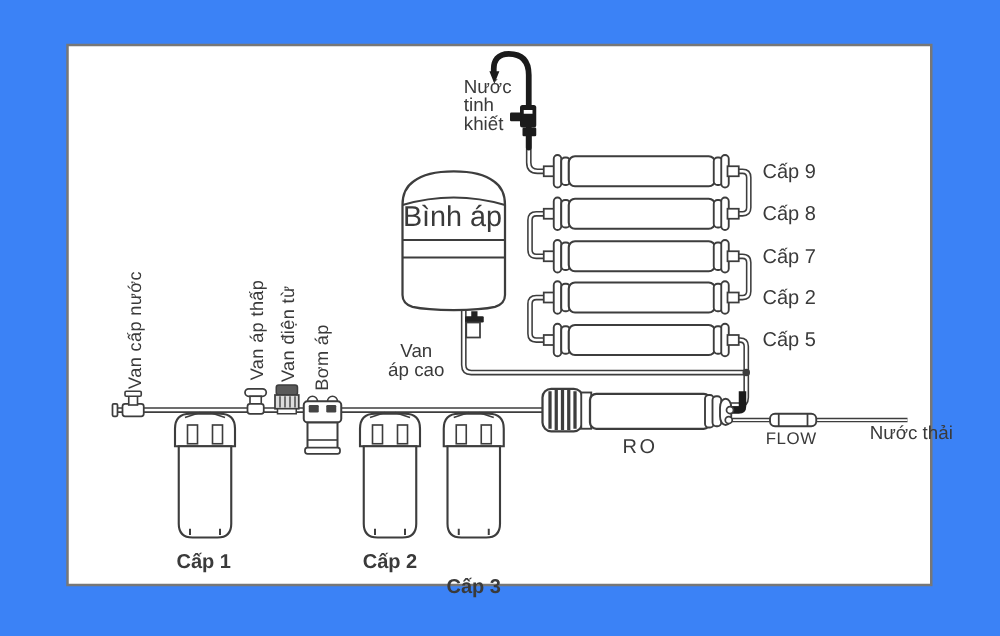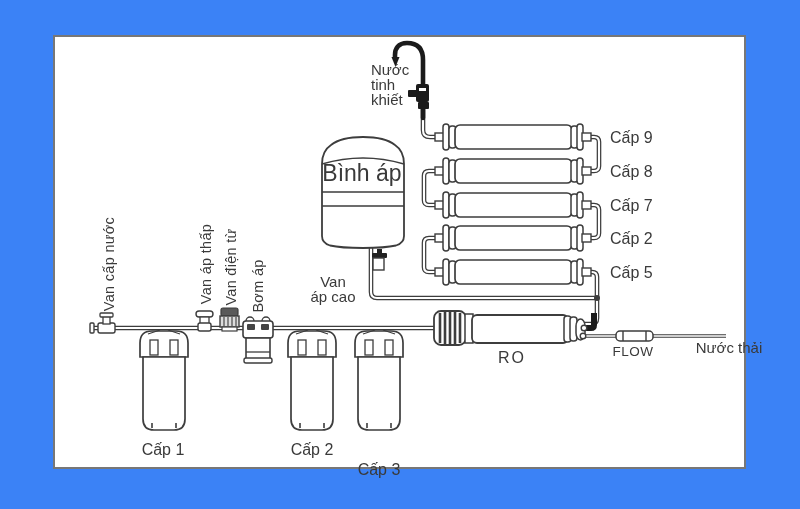--- a/index.html
+++ b/index.html
@@ -4,21 +4,21 @@
 <style>
   html,body{margin:0;padding:0;background:#ffffff;}
   #stage{
     position:relative;width:800px;height:509px;background:#3b82f6;overflow:hidden;
     font-family:"Liberation Sans",sans-serif;color:#3a3a3a;
   }
   #lineart{position:absolute;left:0;top:0;}
   .lbl{position:absolute;white-space:nowrap;color:#3a3a3a;}
   .ctr{transform:translate(-50%,-50%);}
   .rot{transform:translate(-50%,-50%) rotate(-90deg);font-size:14.5px;letter-spacing:.3px;}
-  .stage-lbl{font-size:16px;}
+  .stage-lbl{font-size:16px;font-weight:bold;}
   .bank-lbl{font-size:16px;transform:translateY(-50%);}
   .ml{line-height:15px;font-size:15px;}
   
   .pipe-o{stroke:#3d3d3d;stroke-width:4.6;fill:none;stroke-linecap:butt;}
   .pipe-i{stroke:#ffffff;stroke-width:2.1;fill:none;stroke-linecap:butt;}
   .thin-o{stroke:#3d3d3d;stroke-width:3.6;fill:none;}
   .thin-i{stroke:#ffffff;stroke-width:1.4;fill:none;}
   .ln{stroke:#3d3d3d;fill:none;}
   .wfill{fill:#ffffff;stroke:#3d3d3d;}
 </style>

